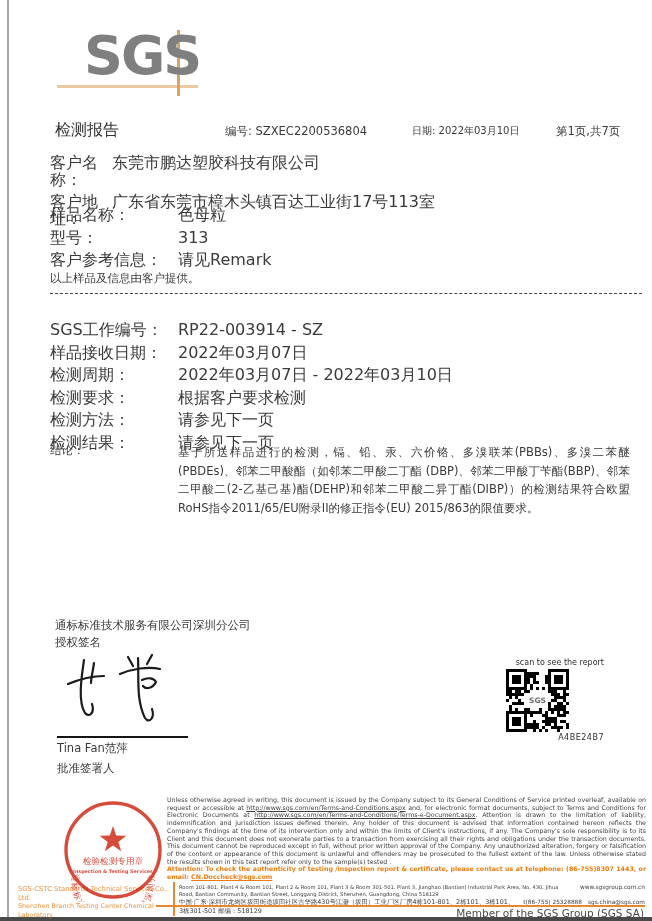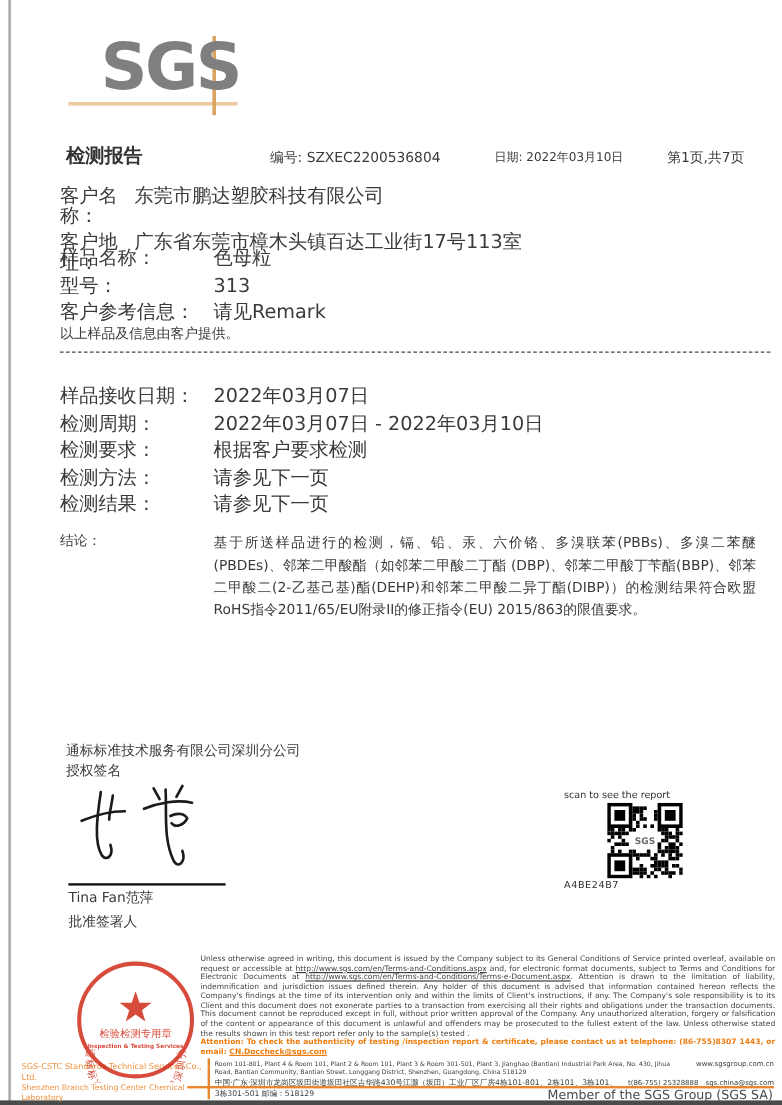--- a/index.html
+++ b/index.html
@@ -10,21 +10,21 @@
   .edge-bottom{position:absolute;left:0;top:917px;width:652px;height:4px;background:#4a4a4a;}
 
   
   .logo-wrap{position:absolute;left:0;top:0;width:260px;height:110px;}
   .logo-text{position:absolute;left:84px;top:26px;font-size:54px;font-weight:bold;
              color:#7f7f7f;letter-spacing:-2px;line-height:60px;}
   .logo-hline{position:absolute;left:57px;top:85px;width:141px;height:3px;background:#ecc9a1;}
   .logo-vline{position:absolute;left:177px;top:30px;width:3px;height:66px;background:#d9a362;}
 
   
-  .hdr-title{position:absolute;left:55px;top:120px;font-size:16px;font-weight:bold;color:#333;}
+  .hdr-title{position:absolute;left:55px;top:120px;font-size:16px;font-weight:normal;color:#333;}
   .hdr-no{position:absolute;left:225px;top:124px;font-size:11.5px;}
   .hdr-date{position:absolute;left:412px;top:124px;font-size:10px;}
   .hdr-page{position:absolute;left:556px;top:124px;font-size:11.5px;}
 
   
   .rows{position:absolute;left:50px;}
   .row{display:flex;margin-bottom:6px;font-size:16px;line-height:16.5px;color:#3a3a3a;}
   .lab{flex:0 0 auto;}
   .w1{width:62px;}
   .w2{width:128px;}
@@ -35,21 +35,21 @@
   .concl p{margin:0;width:452px;line-height:18.5px;text-align:justify;}
 
   
   .sign-co{position:absolute;left:55px;top:617px;font-size:11.5px;line-height:17px;}
   .sig-svg{position:absolute;left:58px;top:650px;}
   .sign-line{position:absolute;left:57px;top:736px;width:131px;height:2px;background:#151515;}
   .sign-name{position:absolute;left:57px;top:741px;font-size:11.5px;}
   .sign-role{position:absolute;left:57px;top:761px;font-size:11.5px;}
 
   
-  .qr-block{position:absolute;left:470px;top:658px;width:134px;text-align:left;}
+  .qr-block{position:absolute;left:470px;top:658px;width:134px;text-align:right;}
   .qr-caption{font-size:8px;color:#2e2e2e;margin-bottom:2px;}
   .qr-code-text{font-size:8px;color:#2e2e2e;letter-spacing:.5px;margin-top:1px;}
   .qr-block svg{display:block;margin:0 auto;}
 
   
   .legal{position:absolute;left:167px;top:796px;width:479px;font-size:6.3px;line-height:7.7px;
          text-align:justify;color:#3f3f3f;}
   .legal .url{text-decoration:underline;}
   .attention{color:#ee7c0e;font-weight:bold;}
   .attention .url{text-decoration:underline;}
@@ -108,20 +108,24 @@
     </div>
     <div class="row">
       <span class="lab w2">客户参考信息：</span>
       <span class="val">请见Remark</span>
     </div>
   </div>
   <div class="note">以上样品及信息由客户提供。</div>
   <div class="dashed"></div>
 
   <div class="rows" style="top:322px">
+    <div class="row">
+      <span class="lab w2">SGS工作编号：</span>
+      <span class="val">RP22-003914 - SZ</span>
+    </div>
     <div class="row">
       <span class="lab w2">样品接收日期：</span>
       <span class="val">2022年03月07日</span>
     </div>
     <div class="row">
       <span class="lab w2">检测周期：</span>
       <span class="val">2022年03月07日 - 2022年03月10日</span>
     </div>
     <div class="row">
       <span class="lab w2">检测要求：</span>

